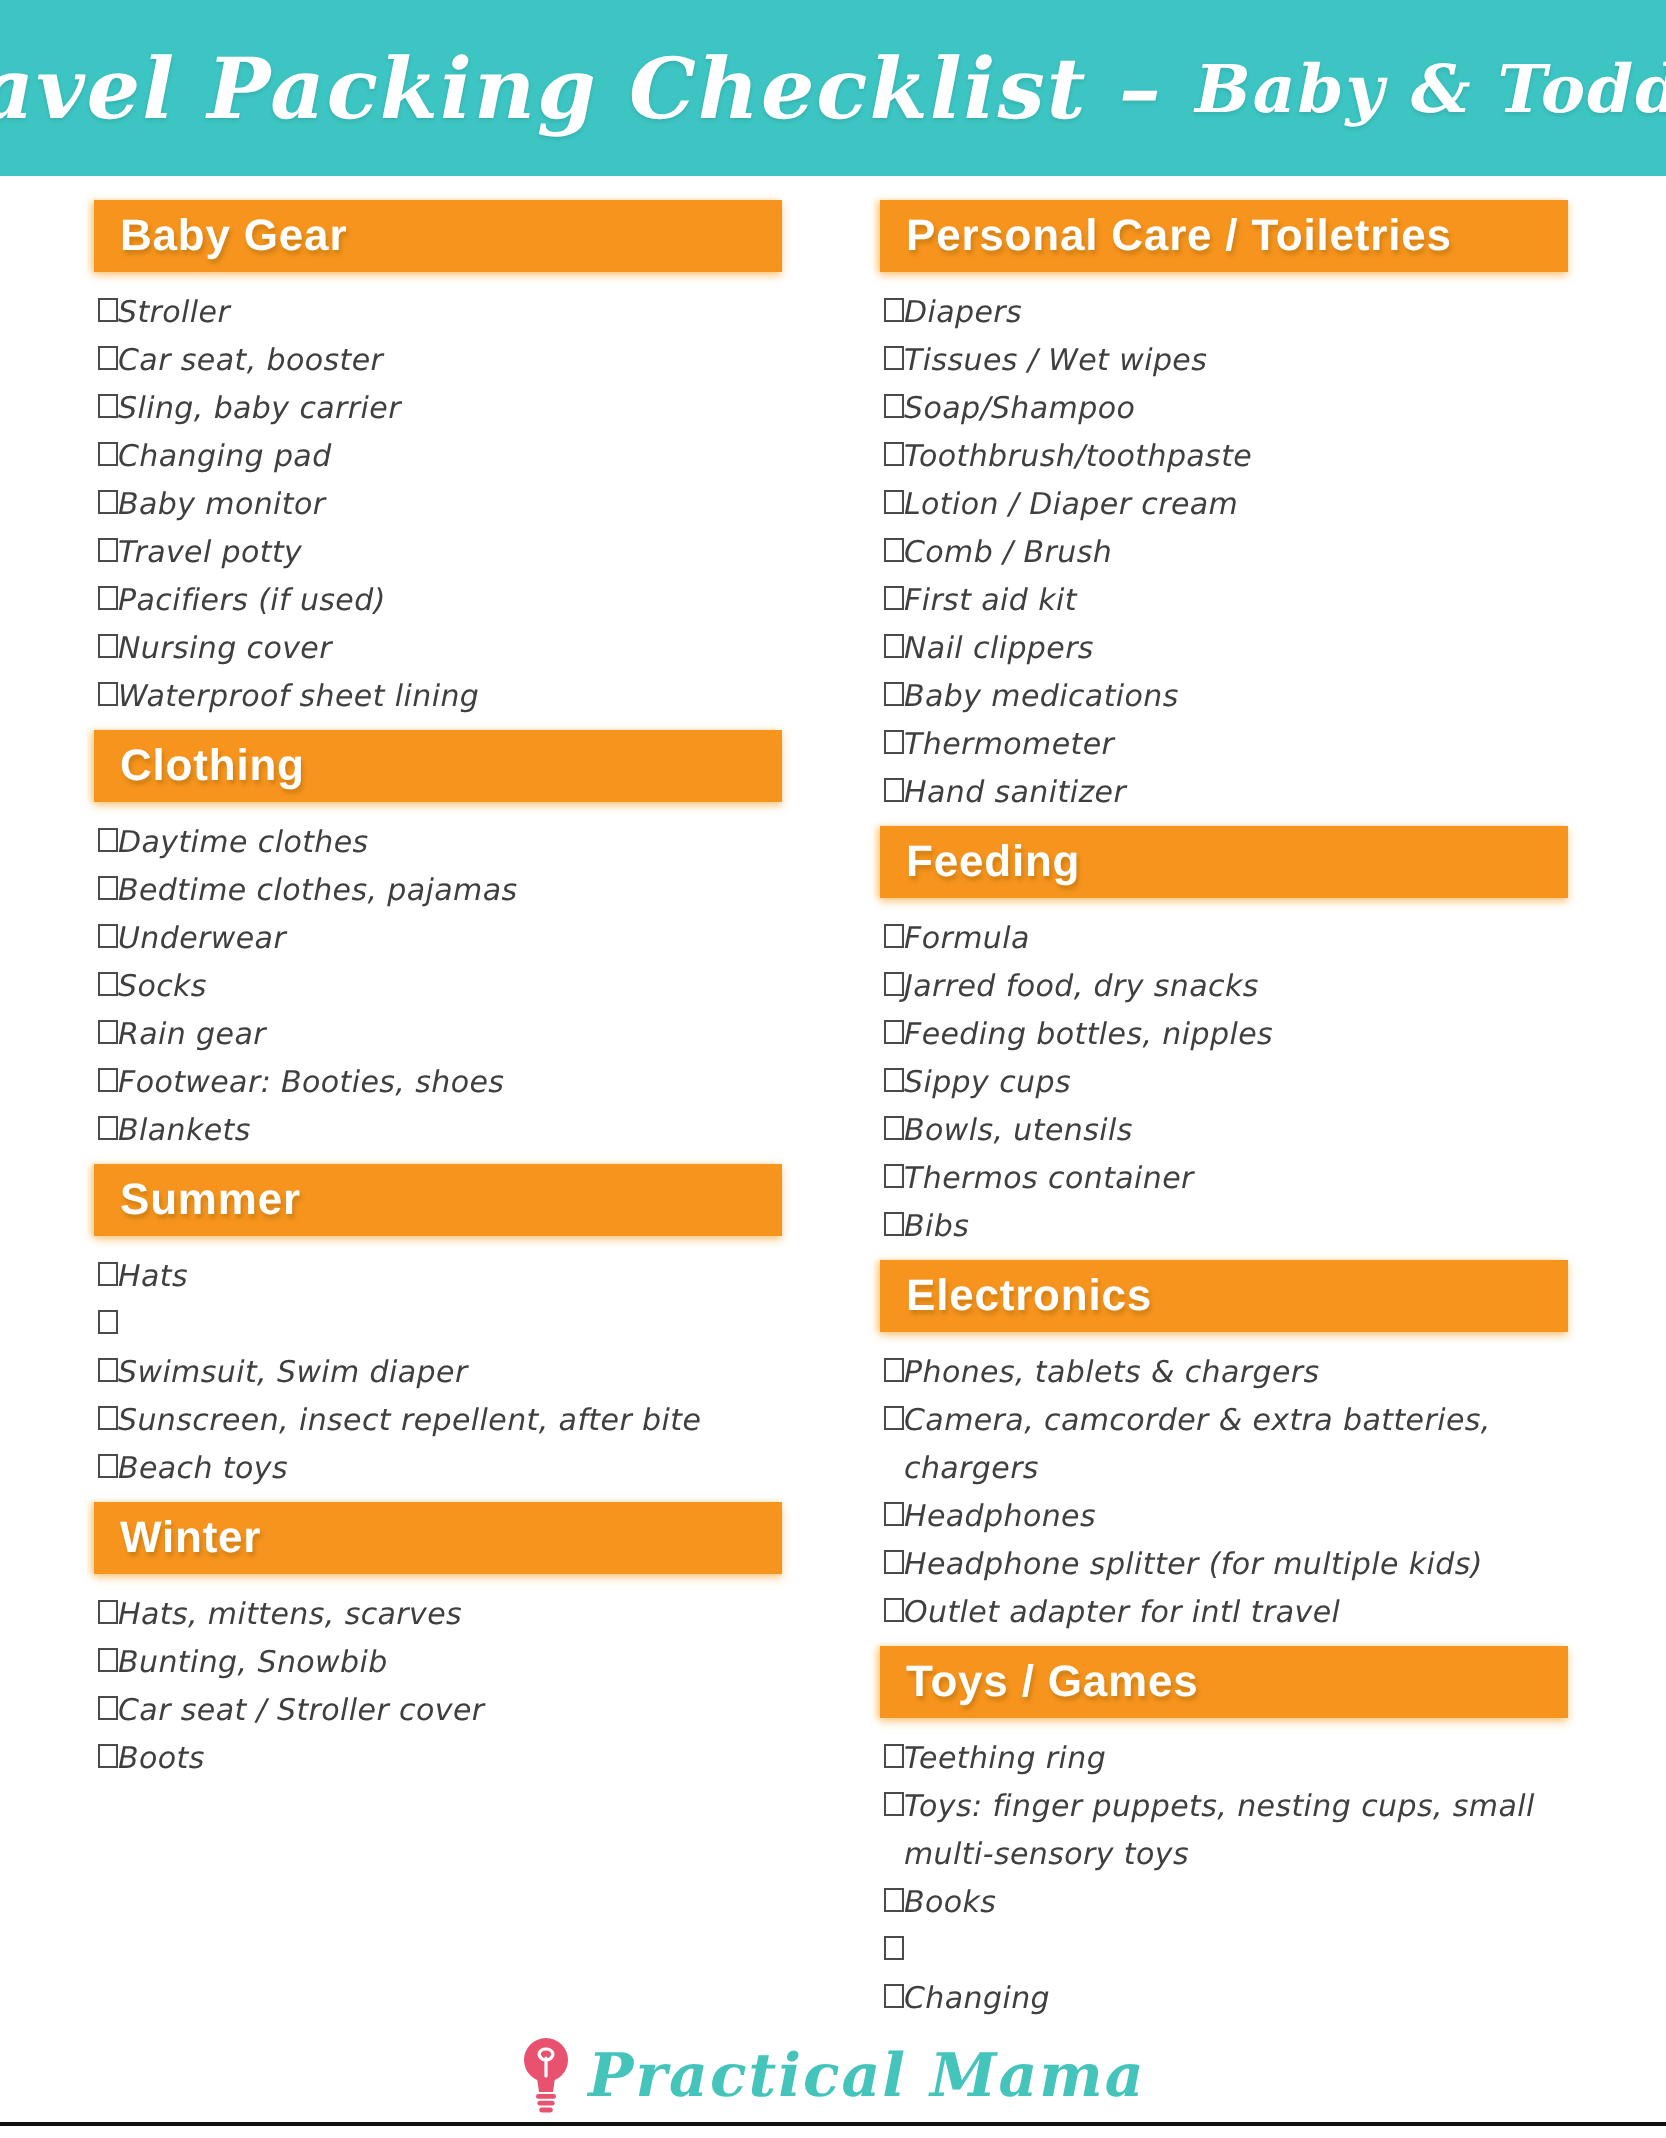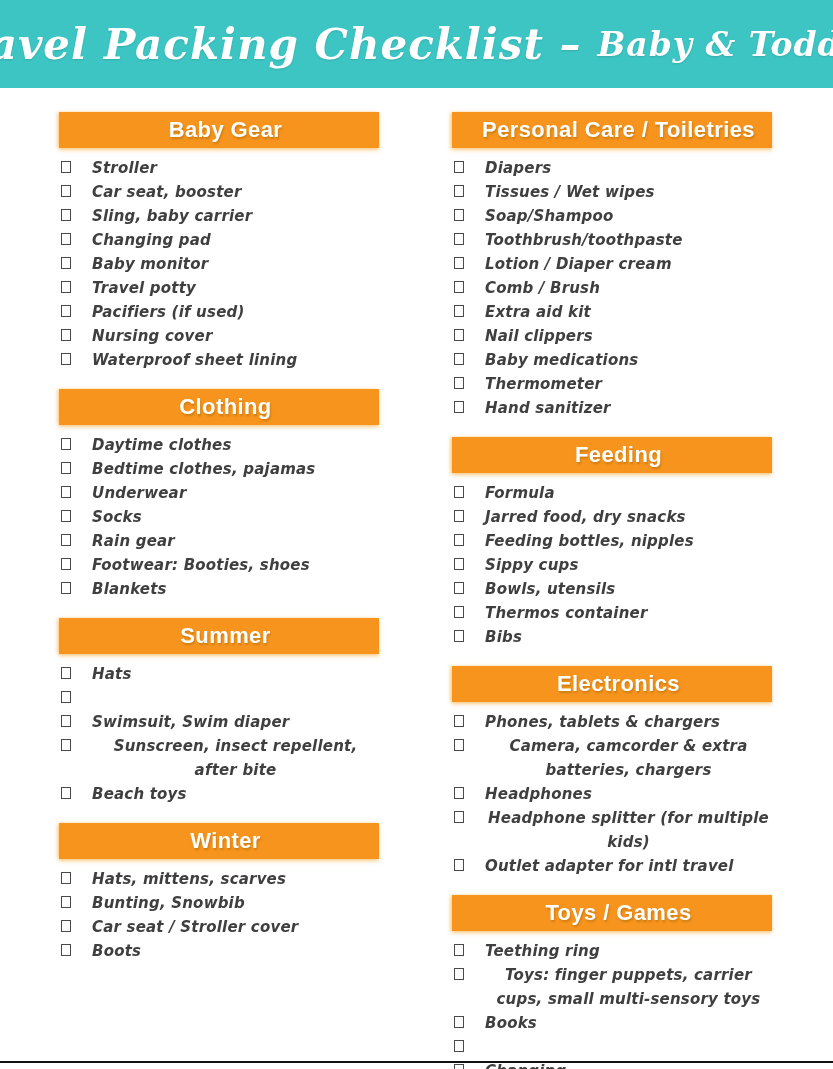--- a/index.html
+++ b/index.html
@@ -34,44 +34,43 @@
     text-shadow:0 1px 2px rgba(0,0,0,0.12);
     white-space:nowrap;
   }
   
   .columns {
     display:flex;
     padding:12px 42px 0 47px;
     gap:49px;
   }
   .col { width:344px; flex:none; }
-  .section { margin:12px;text-align:center; }
+  .section { margin:0; }
   .section-header {
     background:#f7941d;
     height:36px; line-height:36px;
     padding-left:13px;
     color:#ffffff;
     font-weight:bold;
     font-size:22px;
     letter-spacing:0.4px;
     font-family:"Liberation Sans", sans-serif;
     text-shadow:1px 2px 2px rgba(130,85,0,0.35);
     box-shadow:0 2px 4px rgba(248,170,60,0.55), -2px 0 3px rgba(250,190,90,0.45);
     white-space:nowrap;
   }
   ul.items {
     list-style:none;
     padding:8px 0 5px 2px;
   }
   li.item {
     display:flex;
     align-items:flex-start;
-    gap:21px;
+    gap:0;
     min-height:24px;
-    font-weight:bold;
   }
   .checkbox {
     flex:none;
     width:10px; height:12px;
     border:1.5px solid #4a4a4a;
     margin-top:5px;
     background:transparent;
   }
   .item-label {
     font-family:"DejaVu Sans", sans-serif;
@@ -258,21 +257,21 @@
             <li class="item">
               <span class="checkbox"></span>
               <span class="item-label">Lotion / Diaper cream</span>
             </li>
             <li class="item">
               <span class="checkbox"></span>
               <span class="item-label">Comb / Brush</span>
             </li>
             <li class="item">
               <span class="checkbox"></span>
-              <span class="item-label">Extra aid kit</span>
+              <span class="item-label">First aid kit</span>
             </li>
             <li class="item">
               <span class="checkbox"></span>
               <span class="item-label">Nail clippers</span>
             </li>
             <li class="item">
               <span class="checkbox"></span>
               <span class="item-label">Baby medications</span>
             </li>
             <li class="item">
@@ -345,21 +344,21 @@
         </div>
         <div class="section">
           <div class="section-header">Toys / Games</div>
           <ul class="items">
             <li class="item">
               <span class="checkbox"></span>
               <span class="item-label">Teething ring</span>
             </li>
             <li class="item">
               <span class="checkbox"></span>
-              <span class="item-label">Toys: finger puppets, carrier cups, small multi-sensory toys</span>
+              <span class="item-label">Toys: finger puppets, nesting cups, small multi-sensory toys</span>
             </li>
             <li class="item">
               <span class="checkbox"></span>
               <span class="item-label">Books</span>
             </li>
             <li class="item">
               <span class="checkbox"></span>
             </li>
             <li class="item">
               <span class="checkbox"></span>

